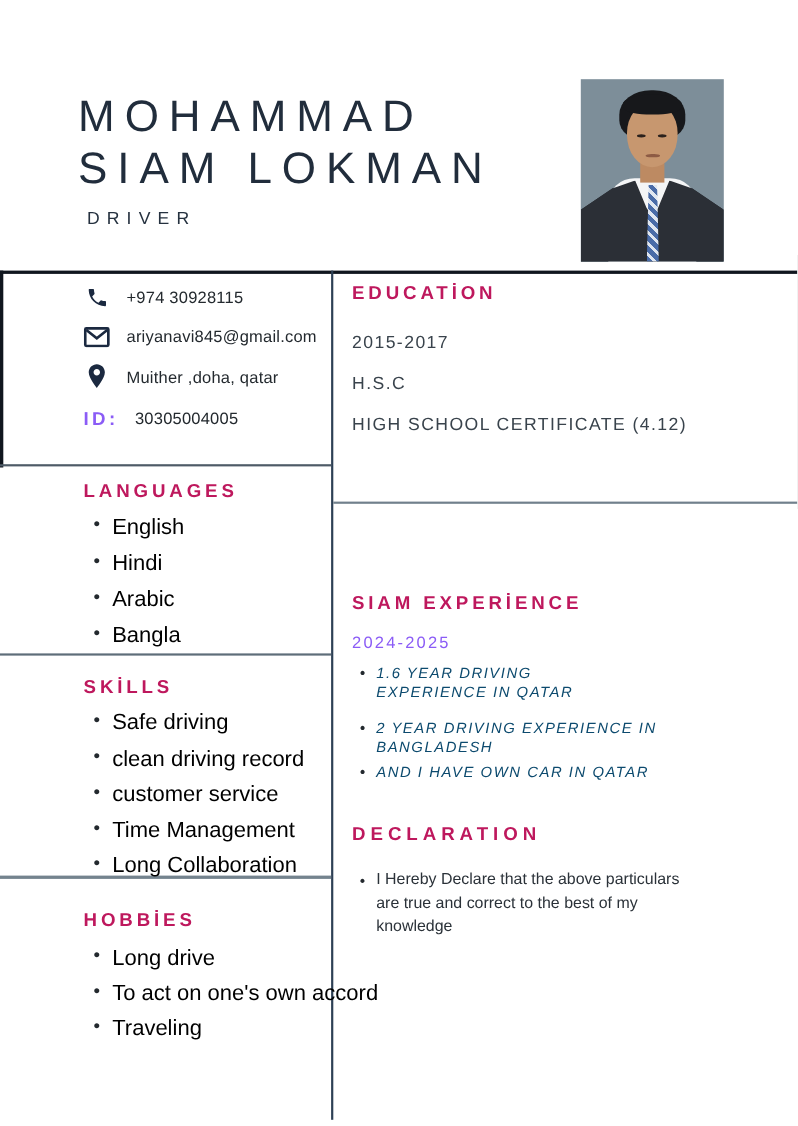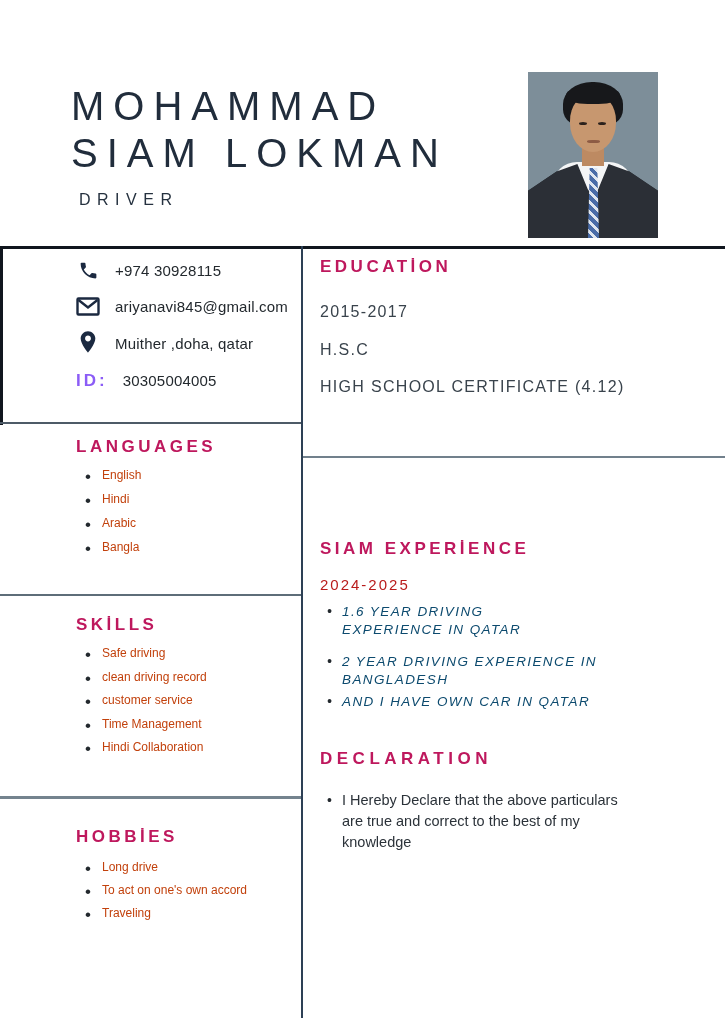--- a/index.html
+++ b/index.html
@@ -60,30 +60,30 @@
   .c-ico { width:24px; display:flex; justify-content:center; flex:0 0 24px; }
   .c-txt { font-size:15px; color:#23292e; letter-spacing:0.2px; white-space:nowrap; }
   .c-id-label { font-size:17px; font-weight:700; letter-spacing:3px; color:#8b5cf6; }
   
   .sec-head {
     position:absolute; font-size:17px; font-weight:700;
     letter-spacing:3.5px; color:#be185d; white-space:nowrap;
   }
   
   .blist { position:absolute; list-style:none; margin:0; padding:0; }
-  .blist li { position:relative; padding-left:18px; margin-bottom:10px; font-size:12px; color:#c2410c; }
+  .blist li { position:relative; padding-left:18px; margin-bottom:10px; font-size:20px; color:#000000; }
   .blist li::before { content:"\2022"; position:absolute; left:1px; top:-1px; font-size:17px; color:#23292e; }
   .lang-list    { left:84px; top:468px; }
   .skills-list  { left:84px; top:646px; }
   .skills-list li { margin-bottom:9.5px; }
   .hobbies-list { left:84px; top:860px; }
   .hobbies-list li { margin-bottom:9px; white-space:nowrap; }
   
   .edu-line { position:absolute; left:320px; font-size:16px; letter-spacing:1.3px; color:#39434c; white-space:nowrap; }
-  .work-period { position:absolute; left:320px; top:576px; font-size:15px; letter-spacing:2px; color:#b91c1c; }
+  .work-period { position:absolute; left:320px; top:576px; font-size:15px; letter-spacing:2px; color:#8b5cf6; }
   .work-list { left:326px; top:603px; width:350px; }
   .work-list li { font-size:13.5px; letter-spacing:1.4px; line-height:17.5px; color:#0c4a6e;
     white-space:pre-line; padding-left:16px; margin-bottom:15px;font-style:italic; }
   .work-list li::before { font-size:14px; top:0; }
   .work-list li:nth-child(2) { margin-bottom:5px; }
   .decl-list { left:326px; top:790px; width:340px; }
   .decl-list li { font-size:14.5px; line-height:21px; color:#2b3239; white-space:pre-line; padding-left:16px; }
   .decl-list li::before { font-size:14px; top:0; }
 </style>
 </head>
@@ -156,21 +156,21 @@
     <li>Arabic</li>
     <li>Bangla</li>
   </ul>
 
   <div class="sec-head" style="left:76px; top:615px;">SKİLLS</div>
   <ul class="blist skills-list">
     <li>Safe driving</li>
     <li>clean driving record</li>
     <li>customer service</li>
     <li>Time Management</li>
-    <li>Hindi Collaboration</li>
+    <li>Long Collaboration</li>
   </ul>
 
   <div class="sec-head" style="left:76px; top:827px;">HOBBİES</div>
   <ul class="blist hobbies-list">
     <li>Long drive</li>
     <li>To act on one's own accord</li>
     <li>Traveling</li>
   </ul>
 
   <div class="sec-head" style="left:320px; top:257px;">EDUCATİON</div>

